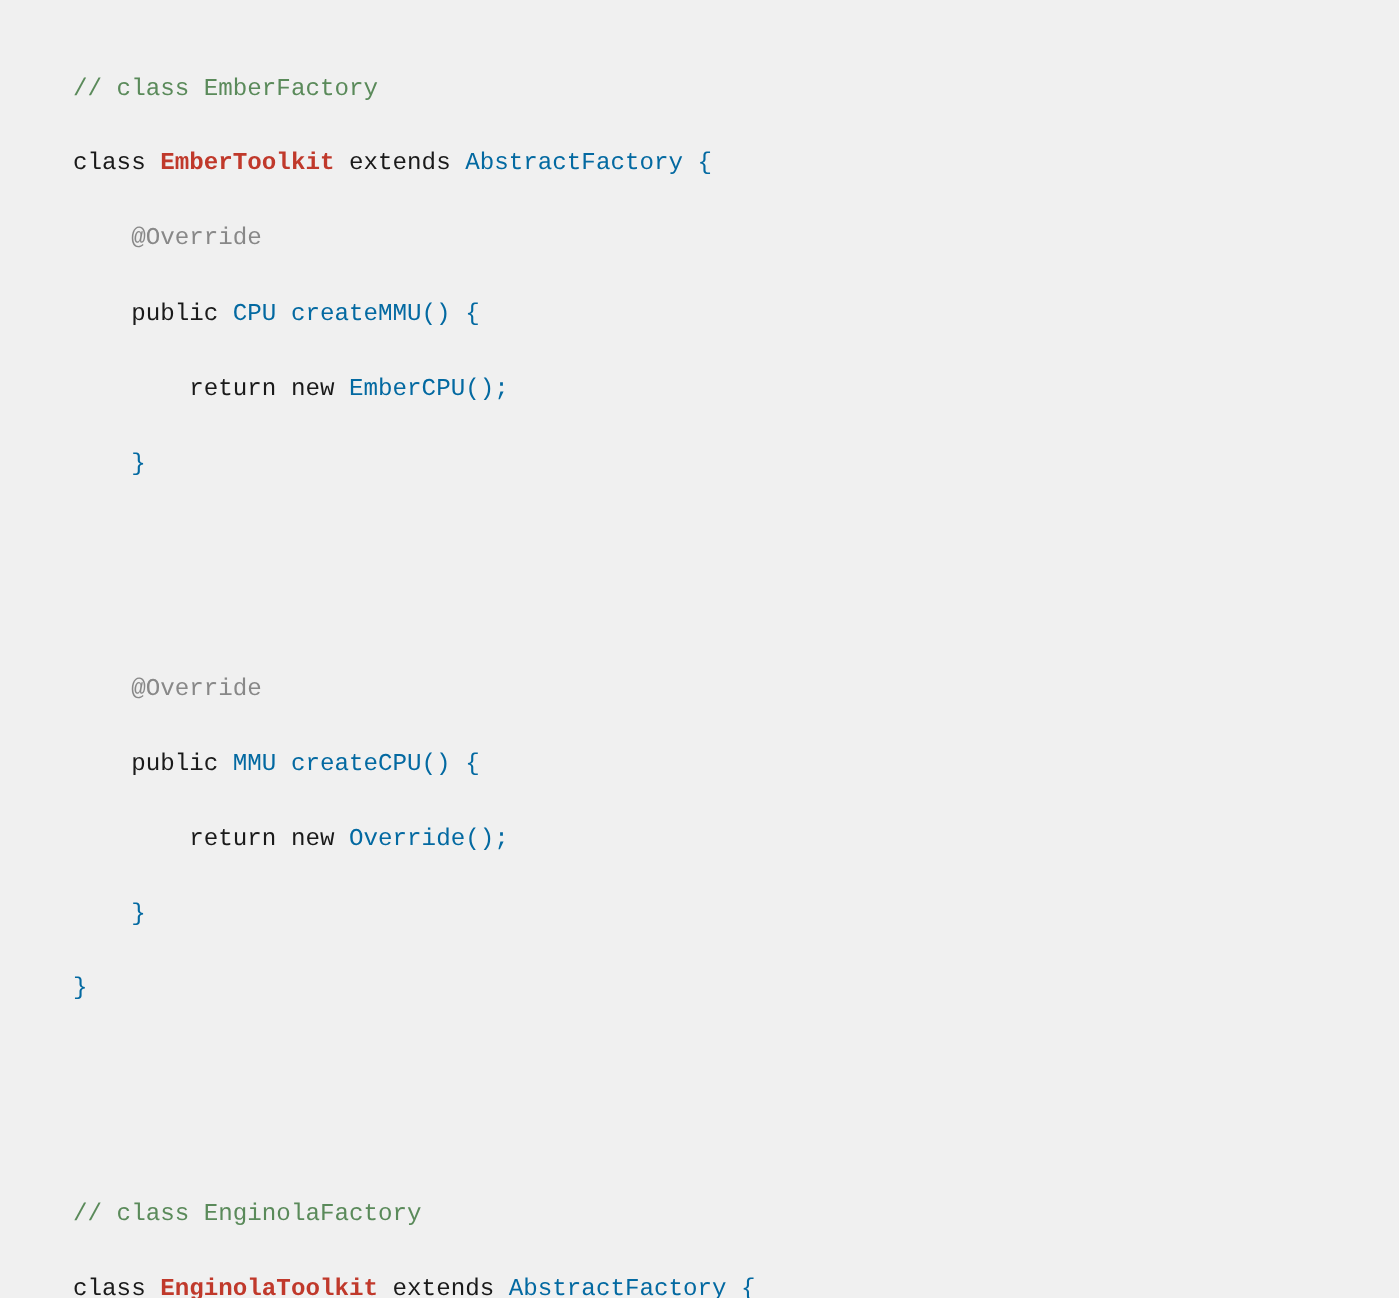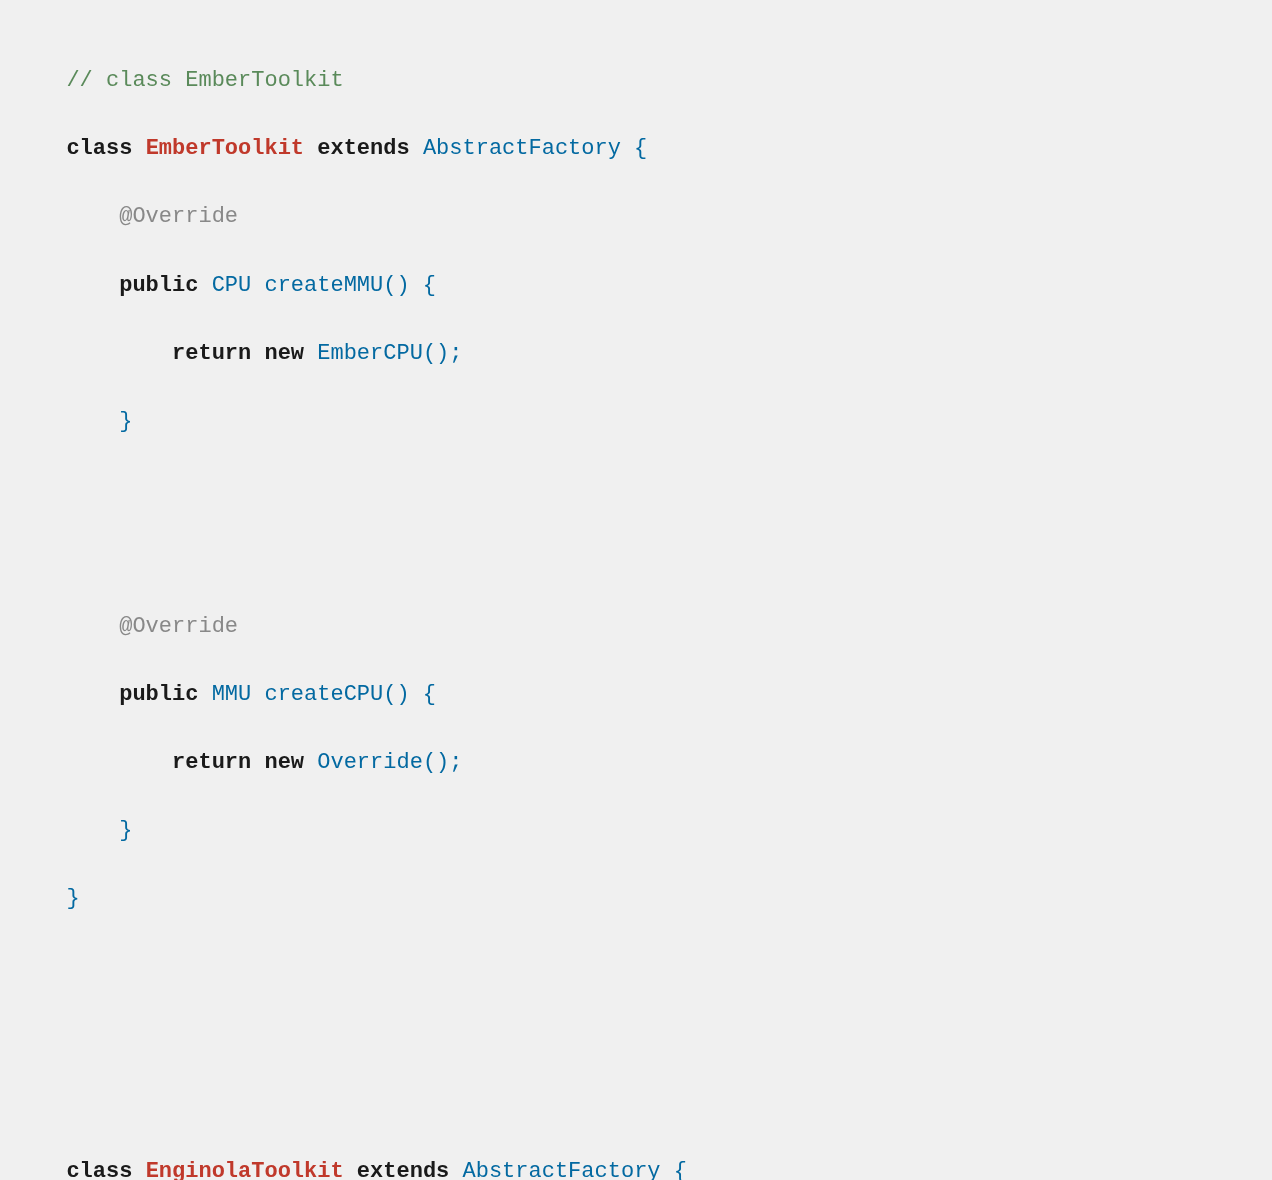--- a/index.html
+++ b/index.html
@@ -22,56 +22,56 @@
       white-space: pre;
       color: #222;
     }
 
     .comment {
       color: #5a8a5a;
     }
 
     .keyword {
       color: #1a1a1a;
-      font-weight: bold;
+      font-weight: normal;
     }
 
     .class-name {
       color: #c0392b;
       font-weight: bold;
     }
 
     .annotation {
       color: #888;
     }
 
     .normal {
       color: #0369a1;
     }
   </style>
 </head>
 <body>
 
 <div class="code-block">
-  <span class="comment">// class EmberToolkit</span><br>
+  <span class="comment">// class EmberFactory</span><br>
   <span class="keyword">class </span><span class="class-name">EmberToolkit</span><span class="keyword"> extends</span><span class="normal"> AbstractFactory {</span><br>
   <span class="annotation">    @Override</span><br>
   <span class="keyword">    public</span><span class="normal"> CPU createMMU() {</span><br>
   <span class="keyword">        return</span><span class="keyword"> new</span><span class="normal"> EmberCPU();</span><br>
   <span class="normal">    }</span><br>
   <br>
   <br>
   <span class="annotation">    @Override</span><br>
   <span class="keyword">    public</span><span class="normal"> MMU createCPU() {</span><br>
   <span class="keyword">        return</span><span class="keyword"> new</span><span class="normal"> Override();</span><br>
   <span class="normal">    }</span><br>
   <span class="normal">}</span><br>
   <br>
   <br>
-  <br>
+  <span class="comment">// class EnginolaFactory</span><br>
   <span class="keyword">class </span><span class="class-name">EnginolaToolkit</span><span class="keyword"> extends</span><span class="normal"> AbstractFactory {</span><br>
   <br>
   <br>
   <br>
   <br>
   <br>
   <br>
   <br>
   <br>
   <br>

